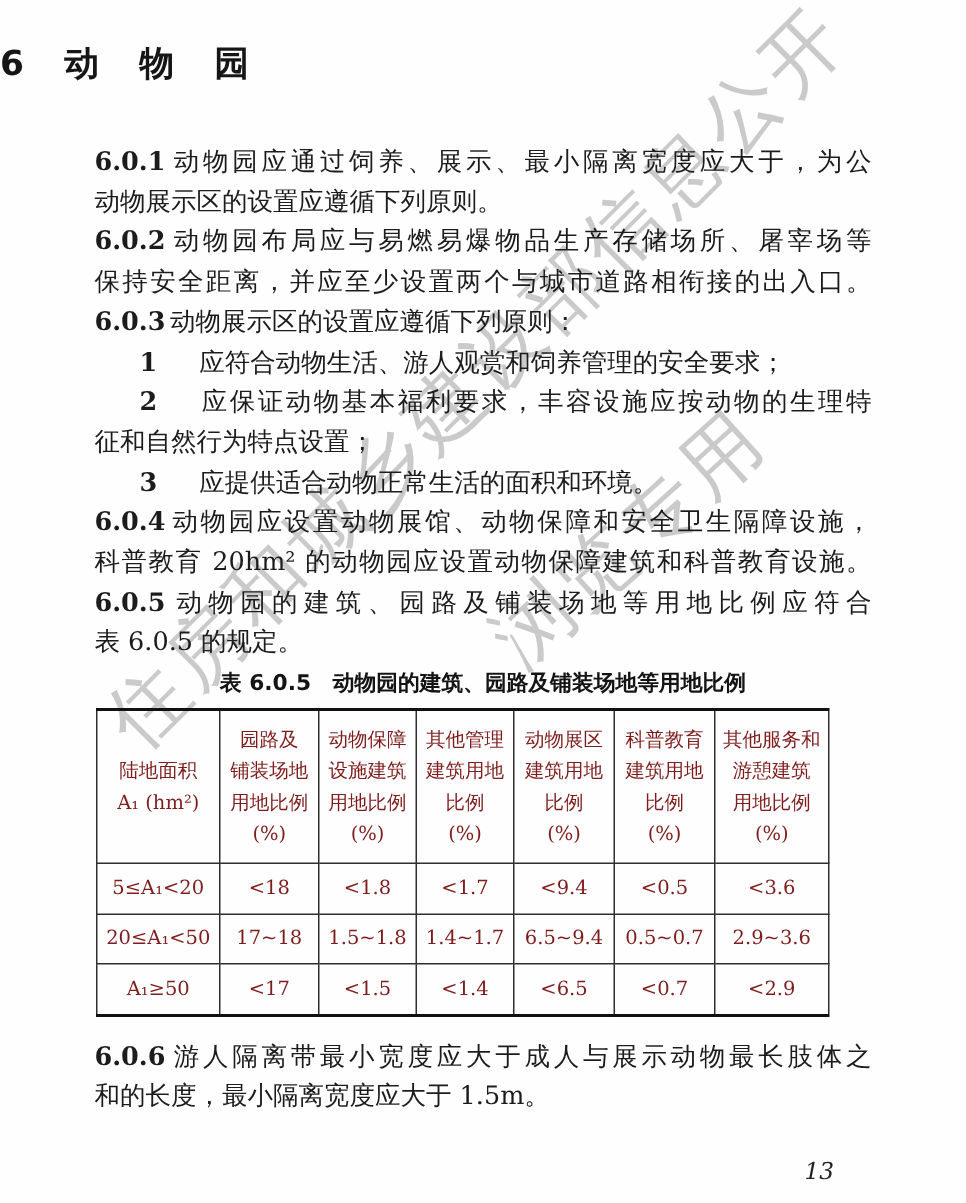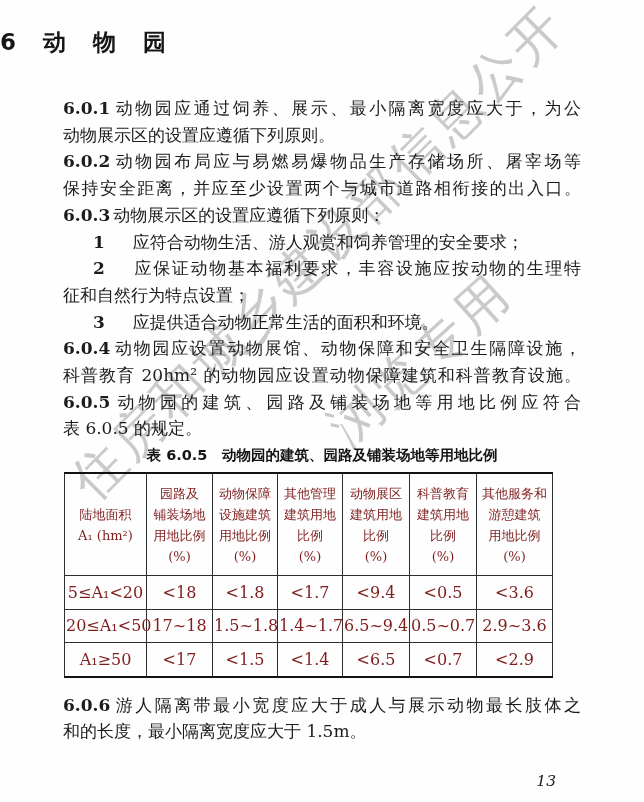--- a/index.html
+++ b/index.html
@@ -44,21 +44,21 @@
   table.ratio {
     border-collapse:collapse; table-layout:fixed; width:488px; margin-left:1px;
     border:1px solid #2e2e2e; border-top:2px solid #111; border-bottom:2px solid #111;
     background:transparent;
   }
   table.ratio th, table.ratio td {
     border:1px solid #2e2e2e; text-align:center; vertical-align:middle;
     padding:0 1px; font-weight:normal; color:#7f1d1d;
   }
   table.ratio th { height:101px; font-size:13px; line-height:21px; white-space:pre-line; }
-  table.ratio td { height:32.5px; font-size:16px; }
+  table.ratio td { height:32.5px; font-size:13px; }
 
   .after-table { margin-top:14px; }
 
   .page-num {
     position:absolute; top:759px; right:88px;
     font-style:italic; font-size:15.5px; color:#222;margin-top:13px;
   }
 </style>
 </head>
 <body>

